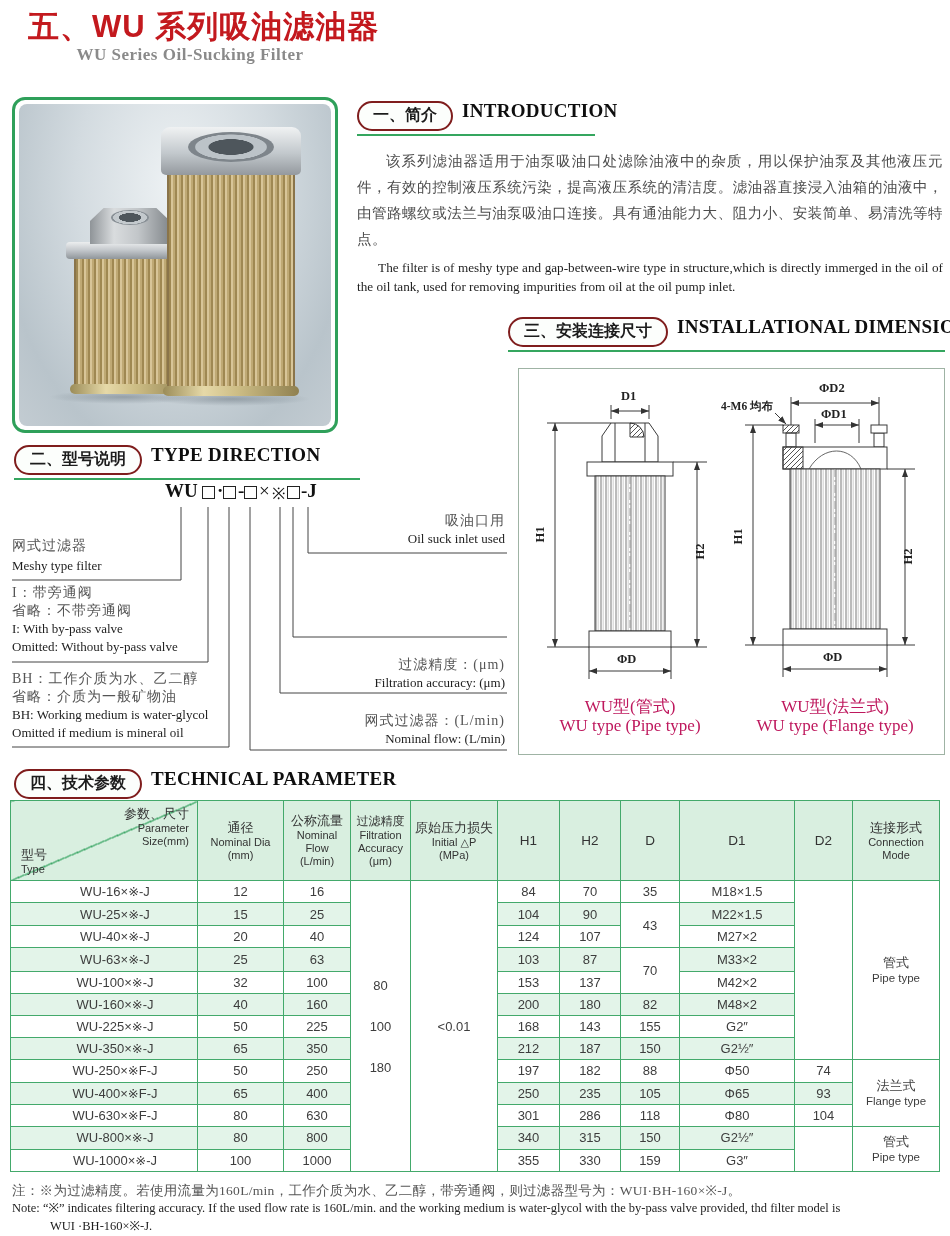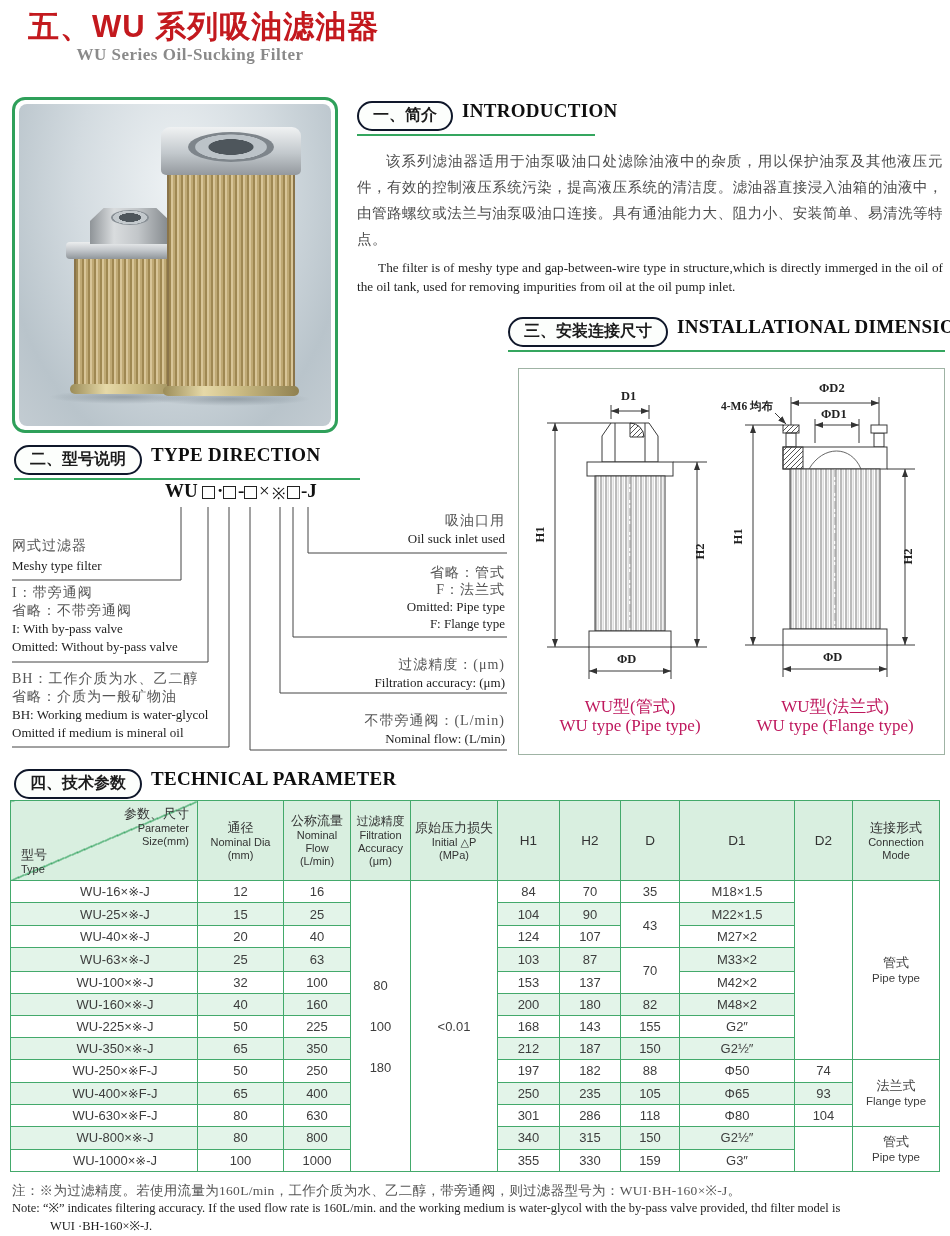--- a/index.html
+++ b/index.html
@@ -19,21 +19,21 @@
     text-align: right;
   }
   .page-subtitle {
     position: absolute; left: 40px; top: 45px; width: 300px; text-align: center;
     font-weight: bold; font-size: 17px; color: #8a8a8a; letter-spacing: .5px;
   }
 
   
   .sec-head { position: absolute; white-space: nowrap; height: 32px; }
   .pill {
-    display: inline-block; border: 2px solid #0f172a; border-radius: 18px;
+    display: inline-block; border: 2px solid #7f1d1d; border-radius: 18px;
     padding: 2px 14px 3px; background: #fcfefc;
     font-family: "Liberation Sans", "DejaVu Sans", sans-serif;
     font-weight: bold; font-size: 16px; color: #1c1c1c;
   }
   .sec-title {
     font-weight: bold; font-size: 19px; color: #0e0e0e; margin-left: 9px;
     letter-spacing: .3px; vertical-align: 3px;
   }
   .underline { position: absolute; left: 0; bottom: -4px; height: 2px; background: #35a65f; }
 
@@ -357,32 +357,26 @@
     <span class="lbl-cn">BH：工作介质为水、乙二醇</span>
     <span class="lbl-cn">省略：介质为一般矿物油</span>
     <span class="lbl-en">BH: Working medium is water-glycol</span>
     <span class="lbl-en">Omitted if medium is mineral oil</span>
   </div>
 
   <div class="lbl-group lbl-right" style="right:5px;top:32px;">
     <span class="lbl-cn">吸油口用</span>
     <span class="lbl-en">Oil suck inlet used</span>
   </div>
-  <div class="lbl-group lbl-right" style="right:5px;top:84px;line-height:17px;">
-    <span class="lbl-cn">省略：管式</span>
-    <span class="lbl-cn">F：法兰式</span>
-    <span class="lbl-en">Omitted: Pipe type</span>
-    <span class="lbl-en">F: Flange type</span>
-  </div>
   <div class="lbl-group lbl-right" style="right:5px;top:176px;">
     <span class="lbl-cn">过滤精度：(μm)</span>
     <span class="lbl-en">Filtration accuracy: (μm)</span>
   </div>
   <div class="lbl-group lbl-right" style="right:5px;top:232px;">
-    <span class="lbl-cn">不带旁通阀：(L/min)</span>
+    <span class="lbl-cn">网式过滤器：(L/min)</span>
     <span class="lbl-en">Nominal flow: (L/min)</span>
   </div>
 </div>
 
 <div class="sec-head" style="left:14px;top:768px;width:383px;">
   <span class="pill">四、技术参数</span><span class="sec-title">TECHNICAL PARAMETER</span>
   <span class="underline" style="width:383px;"></span>
 </div>
 
 <div class="table-wrap">

